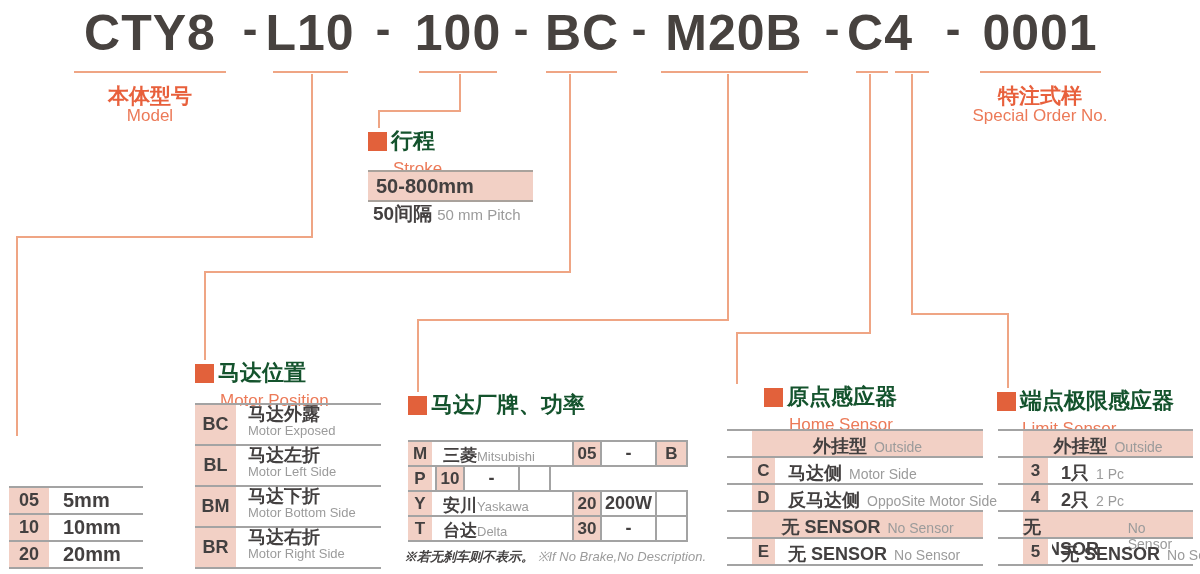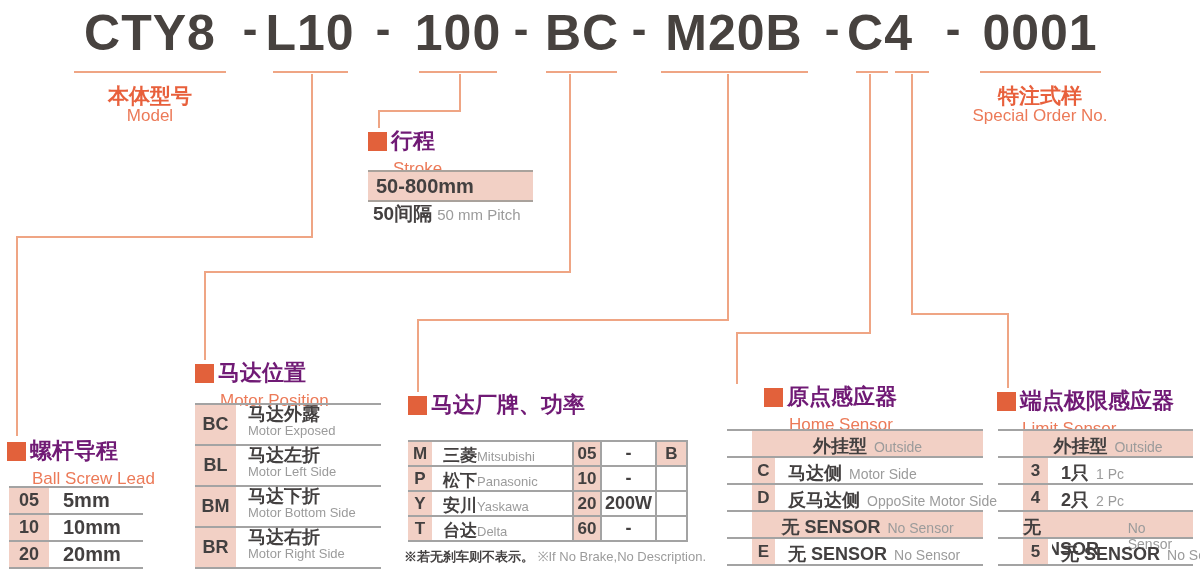--- a/index.html
+++ b/index.html
@@ -13,21 +13,21 @@
   
   .vline,.hline{position:absolute;background:#efa584;}
   .vline{width:2px;} .hline{height:2px;}
   
   .toplab-zh{position:absolute;top:82px;transform:translateX(-50%);font-size:21px;font-weight:700;color:#e8603c;white-space:nowrap;}
   .toplab-en{position:absolute;top:106px;transform:translateX(-50%);font-size:17px;color:#ec7a58;white-space:nowrap;}
   
   .sec{position:absolute;}
   .sec-row{display:flex;align-items:center;}
   .sq{width:19px;height:19px;background:#e2613b;flex:0 0 19px;}
-  .sec-zh{font-size:22px;font-weight:700;color:#701a75;margin-left:4px;white-space:nowrap;}
+  .sec-zh{font-size:22px;font-weight:700;color:#14532d;margin-left:4px;white-space:nowrap;}
   .sec-en{font-size:17px;color:#ec7a58;margin-left:25px;margin-top:3px;white-space:nowrap;}
   
   .tbl{position:absolute;border-top:2px solid #a3a3a3;box-sizing:border-box;}
   .trow{display:flex;align-items:stretch;border-bottom:2px solid #a3a3a3;box-sizing:border-box;}
   .code{background:#f2d0c5;display:flex;align-items:center;justify-content:center;
         color:#434040;font-weight:600;box-sizing:border-box;}
   .gap{flex:0 0 4px;background:#fff;}
   
   .bs .trow{height:27px;}
   .bs .code{flex:0 0 40px;font-size:18px;}
@@ -43,21 +43,21 @@
   .mb .code{flex:0 0 24px;font-size:17px;}
   .mb .brand{flex:1 1 auto;display:flex;align-items:baseline;padding-left:8px;padding-top:2px;}
   .mb .brand .zh{font-size:17px;font-weight:600;color:#434040;}
   .mb .brand .en{font-size:13px;color:#9b9b9b;}
   .mb .pcode{flex:0 0 28px;border-left:2px solid #a3a3a3;font-size:17px;}
   .mb .pval{flex:0 0 57px;display:flex;align-items:center;justify-content:center;
             font-size:18px;font-weight:600;color:#434040;border-left:2px solid #a3a3a3;border-right:2px solid #a3a3a3;box-sizing:border-box;}
   .mb .brake{flex:0 0 31px;display:flex;align-items:center;justify-content:center;
              font-size:17px;font-weight:600;color:#434040;border-right:2px solid #a3a3a3;box-sizing:border-box;}
   .mb .brake.pink{background:#f2d0c5;}
-  .note{position:absolute;font-size:13px;white-space:nowrap;}
+  .note{position:absolute;font-size:13px;white-space:nowrap;font-style:italic;}
   .note .zh{color:#434040;font-weight:700;}
   .note .en{color:#9b9b9b;}
   
   .sens .trow{height:27px;padding-left:25px;}
   .sens .band{background:#f2d0c5;display:flex;align-items:baseline;justify-content:center;width:100%;padding-top:3px;box-sizing:border-box;}
   .sens .band .zh{font-size:18px;font-weight:600;color:#434040;}
   .sens .band .en{font-size:14px;color:#9b9b9b;margin-left:7px;}
   .sens .item{display:flex;align-items:baseline;padding-left:9px;padding-top:3px;}
   .sens .item .zh{font-size:18px;font-weight:600;color:#434040;white-space:nowrap;}
   .sens .item .en{font-size:14px;color:#9b9b9b;margin-left:7px;white-space:nowrap;}
@@ -139,27 +139,20 @@
     <div class="sec-en">Stroke</div>
   </div>
   <div class="stroke-box">
     <span class="rng">50-800mm</span>
   </div>
   <div class="pitch">
     <span class="zh">50间隔</span>
     <span class="en">50 mm Pitch</span>
   </div>
 
-  <div class="sec" style="left:7px;top:436px">
-    <div class="sec-row">
-      <span class="sq"></span>
-      <span class="sec-zh">螺杆导程</span>
-    </div>
-    <div class="sec-en">Ball Screw Lead</div>
-  </div>
   <div class="tbl bs" style="left:9px;top:486px;width:134px">
     <div class="trow">
       <div class="code">05</div>
       <div class="gap"></div>
       <div class="val">5mm</div>
     </div>
     <div class="trow">
       <div class="code">10</div>
       <div class="gap"></div>
       <div class="val">10mm</div>
@@ -227,24 +220,20 @@
         <span class="zh">三菱</span>
         <span class="en">Mitsubishi</span>
       </div>
       <div class="code pcode">05</div>
       <div class="pval">-</div>
       <div class="brake pink">B</div>
     </div>
     <div class="trow">
       <div class="code">P</div>
       <div class="gap" style="flex-basis:3px"></div>
-      <div class="brand">
-        <span class="zh">松下</span>
-        <span class="en">Panasonic</span>
-      </div>
       <div class="code pcode">10</div>
       <div class="pval">-</div>
       <div class="brake"></div>
     </div>
     <div class="trow">
       <div class="code">Y</div>
       <div class="gap" style="flex-basis:3px"></div>
       <div class="brand">
         <span class="zh">安川</span>
         <span class="en">Yaskawa</span>
@@ -253,21 +242,21 @@
       <div class="pval">200W</div>
       <div class="brake"></div>
     </div>
     <div class="trow">
       <div class="code">T</div>
       <div class="gap" style="flex-basis:3px"></div>
       <div class="brand">
         <span class="zh">台达</span>
         <span class="en">Delta</span>
       </div>
-      <div class="code pcode">60</div>
+      <div class="code pcode">30</div>
       <div class="pval">-</div>
       <div class="brake"></div>
     </div>
   </div>
   <div class="note" style="left:404px;top:547px">
     <span class="zh">※若无刹车则不表示。</span>
     <span class="en">※If No Brake,No Description.</span>
   </div>
 
   <div class="sec" style="left:764px;top:382px">

